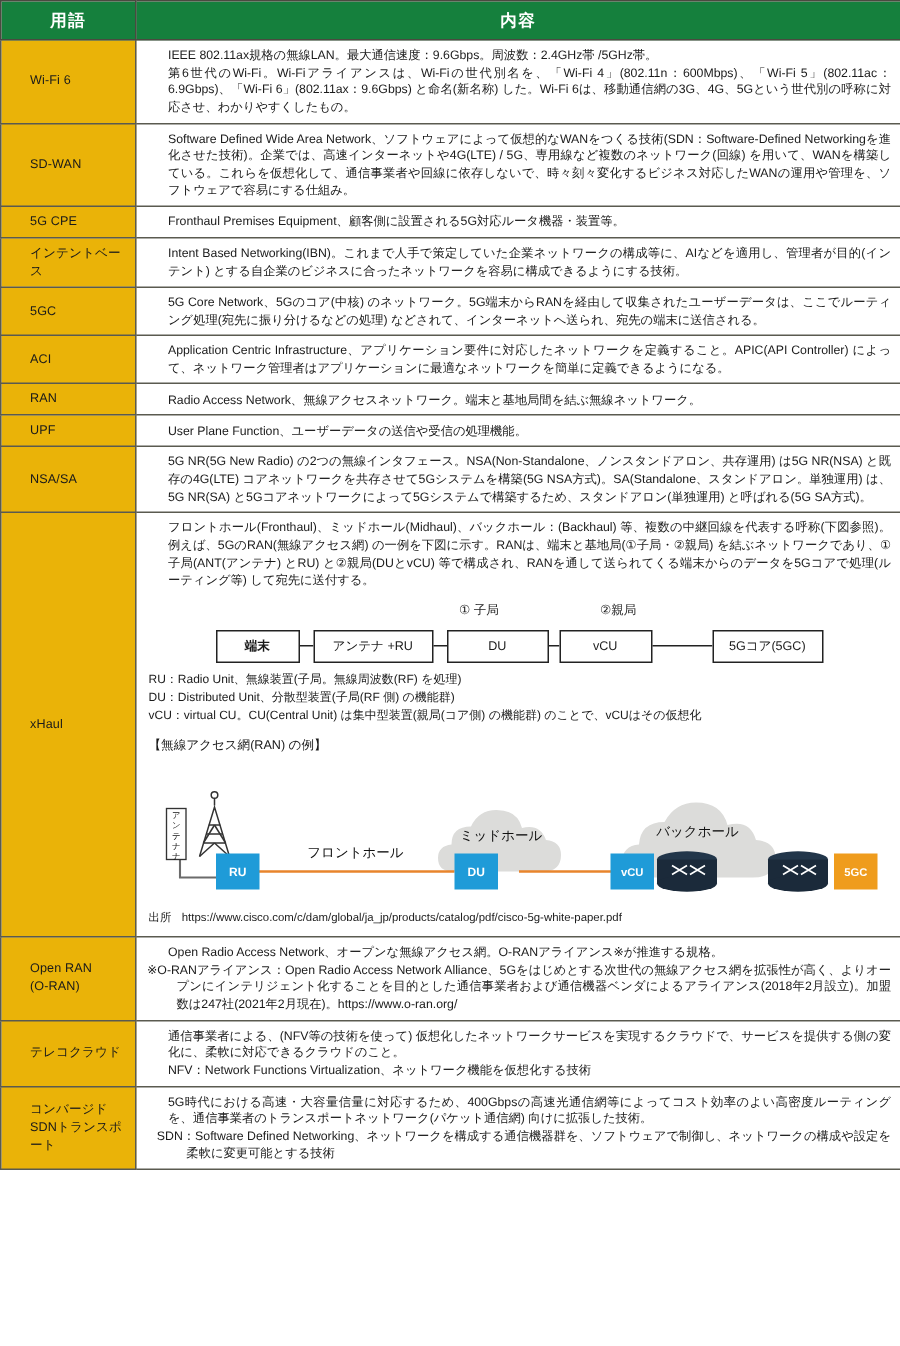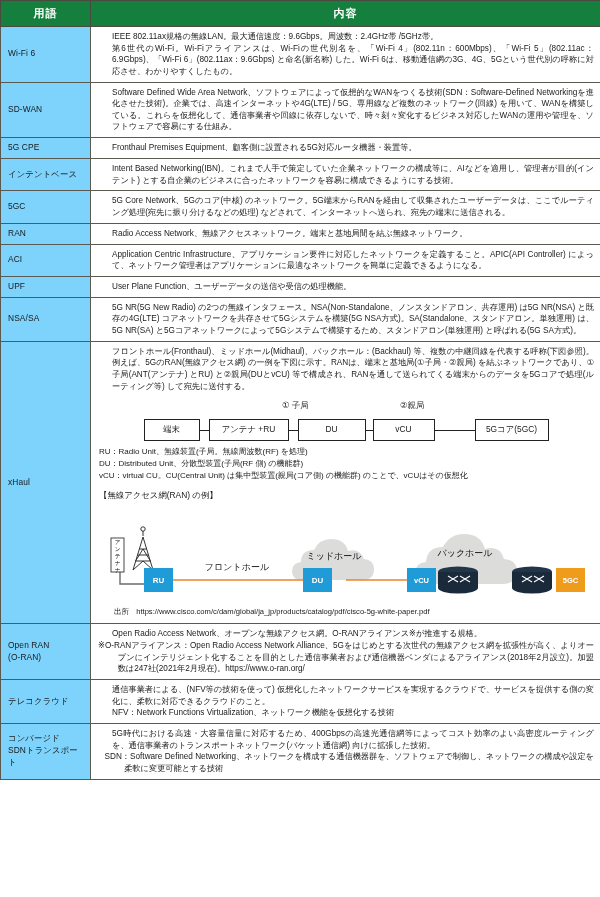--- a/index.html
+++ b/index.html
@@ -36,22 +36,22 @@
   thead th.th-term { border-right: 1px solid #4a4a40; }
 
   
   tbody td {
     border: 1px solid #5a5a50;
     vertical-align: middle;
     font-size: 8.2px;
     line-height: 1.42;
   }
   tbody td.term {
-    background: #7dd3fc;
-    padding: 4px 5px 4px 7px;
+    background: #eab308;
+    padding: 4px 5px 4px 19px;
     white-space: pre-line;
     font-size: 8.4px;
     letter-spacing: 0.1px;
   }
   tbody td.desc {
     background: #ffffff;
     padding: 4px 6px 4px 7px;
     text-align: justify;
     text-justify: inter-character;
   }
@@ -108,21 +108,21 @@
     margin: 8px 0 16px 1px;
     font-size: 8.4px;
     font-weight: normal;
   }
 
   .ran-fig {
     margin: 1px 0 3px 0;
   }
   .src-line {
     font-size: 7.6px;
-    margin: 2px 0 1px 16px;
+    margin: 2px 0 1px 1px;
     white-space: nowrap;
     overflow: hidden;
   }
   .src-line .src-lbl { margin-right: 7px; }
 </style>
 </head>
 <body>
 
 <table id="glossary-table">
   <colgroup>
@@ -167,34 +167,34 @@
     </tr>
 
     <tr>
       <td class="term">5GC</td>
       <td class="desc">
         <p>5G Core Network、5Gのコア(中核) のネットワーク。5G端末からRANを経由して収集されたユーザーデータは、ここでルーティング処理(宛先に振り分けるなどの処理) などされて、インターネットへ送られ、宛先の端末に送信される。</p>
       </td>
     </tr>
 
     <tr>
+      <td class="term">ACI</td>
+      <td class="desc">
+        <p>Application Centric Infrastructure、アプリケーション要件に対応したネットワークを定義すること。APIC(API Controller) によって、ネットワーク管理者はアプリケーションに最適なネットワークを簡単に定義できるようになる。</p>
+      </td>
+    </tr>
+
+    <tr>
       <td class="term">RAN</td>
       <td class="desc">
         <p>Radio Access Network、無線アクセスネットワーク。端末と基地局間を結ぶ無線ネットワーク。</p>
       </td>
     </tr>
 
     <tr>
-      <td class="term">ACI</td>
-      <td class="desc">
-        <p>Application Centric Infrastructure、アプリケーション要件に対応したネットワークを定義すること。APIC(API Controller) によって、ネットワーク管理者はアプリケーションに最適なネットワークを簡単に定義できるようになる。</p>
-      </td>
-    </tr>
-
-    <tr>
       <td class="term">UPF</td>
       <td class="desc">
         <p>User Plane Function、ユーザーデータの送信や受信の処理機能。</p>
       </td>
     </tr>
 
 
     <tr>
       <td class="term">NSA/SA</td>
       <td class="desc">
@@ -205,26 +205,26 @@
 
 
     <tr>
       <td class="term">xHaul</td>
       <td class="desc">
         <p>フロントホール(Fronthaul)、ミッドホール(Midhaul)、バックホール：(Backhaul) 等、複数の中継回線を代表する呼称(下図参照)。例えば、5GのRAN(無線アクセス網) の一例を下図に示す。RANは、端末と基地局(①子局・②親局) を結ぶネットワークであり、①子局(ANT(アンテナ) とRU) と②親局(DUとvCU) 等で構成され、RANを通して送られてくる端末からのデータを5Gコアで処理(ルーティング等) して宛先に送付する。</p>
 
         <div class="fig-wrap">
 
           <div class="labels-row" style="margin-top:6px;">
-            <span style="left:184px;">① 子局</span>
+            <span style="left:208px;">① 子局</span>
             <span style="left:302px;">②親局</span>
           </div>
 
           <div class="chain">
-            <div class="node" style="width:56px;">端末</div>
+            <div class="node" style="width:56px;font-weight:bold;">端末</div>
             <div class="lnk" style="width:9px;"></div>
             <div class="node" style="width:80px;">アンテナ +RU</div>
             <div class="lnk" style="width:9px;"></div>
             <div class="node" style="width:68px;">DU</div>
             <div class="lnk" style="width:7px;"></div>
             <div class="node" style="width:62px;">vCU</div>
             <div class="lnk" style="width:40px;"></div>
             <div class="node" style="width:74px;">5Gコア(5GC)</div>
           </div>
 

